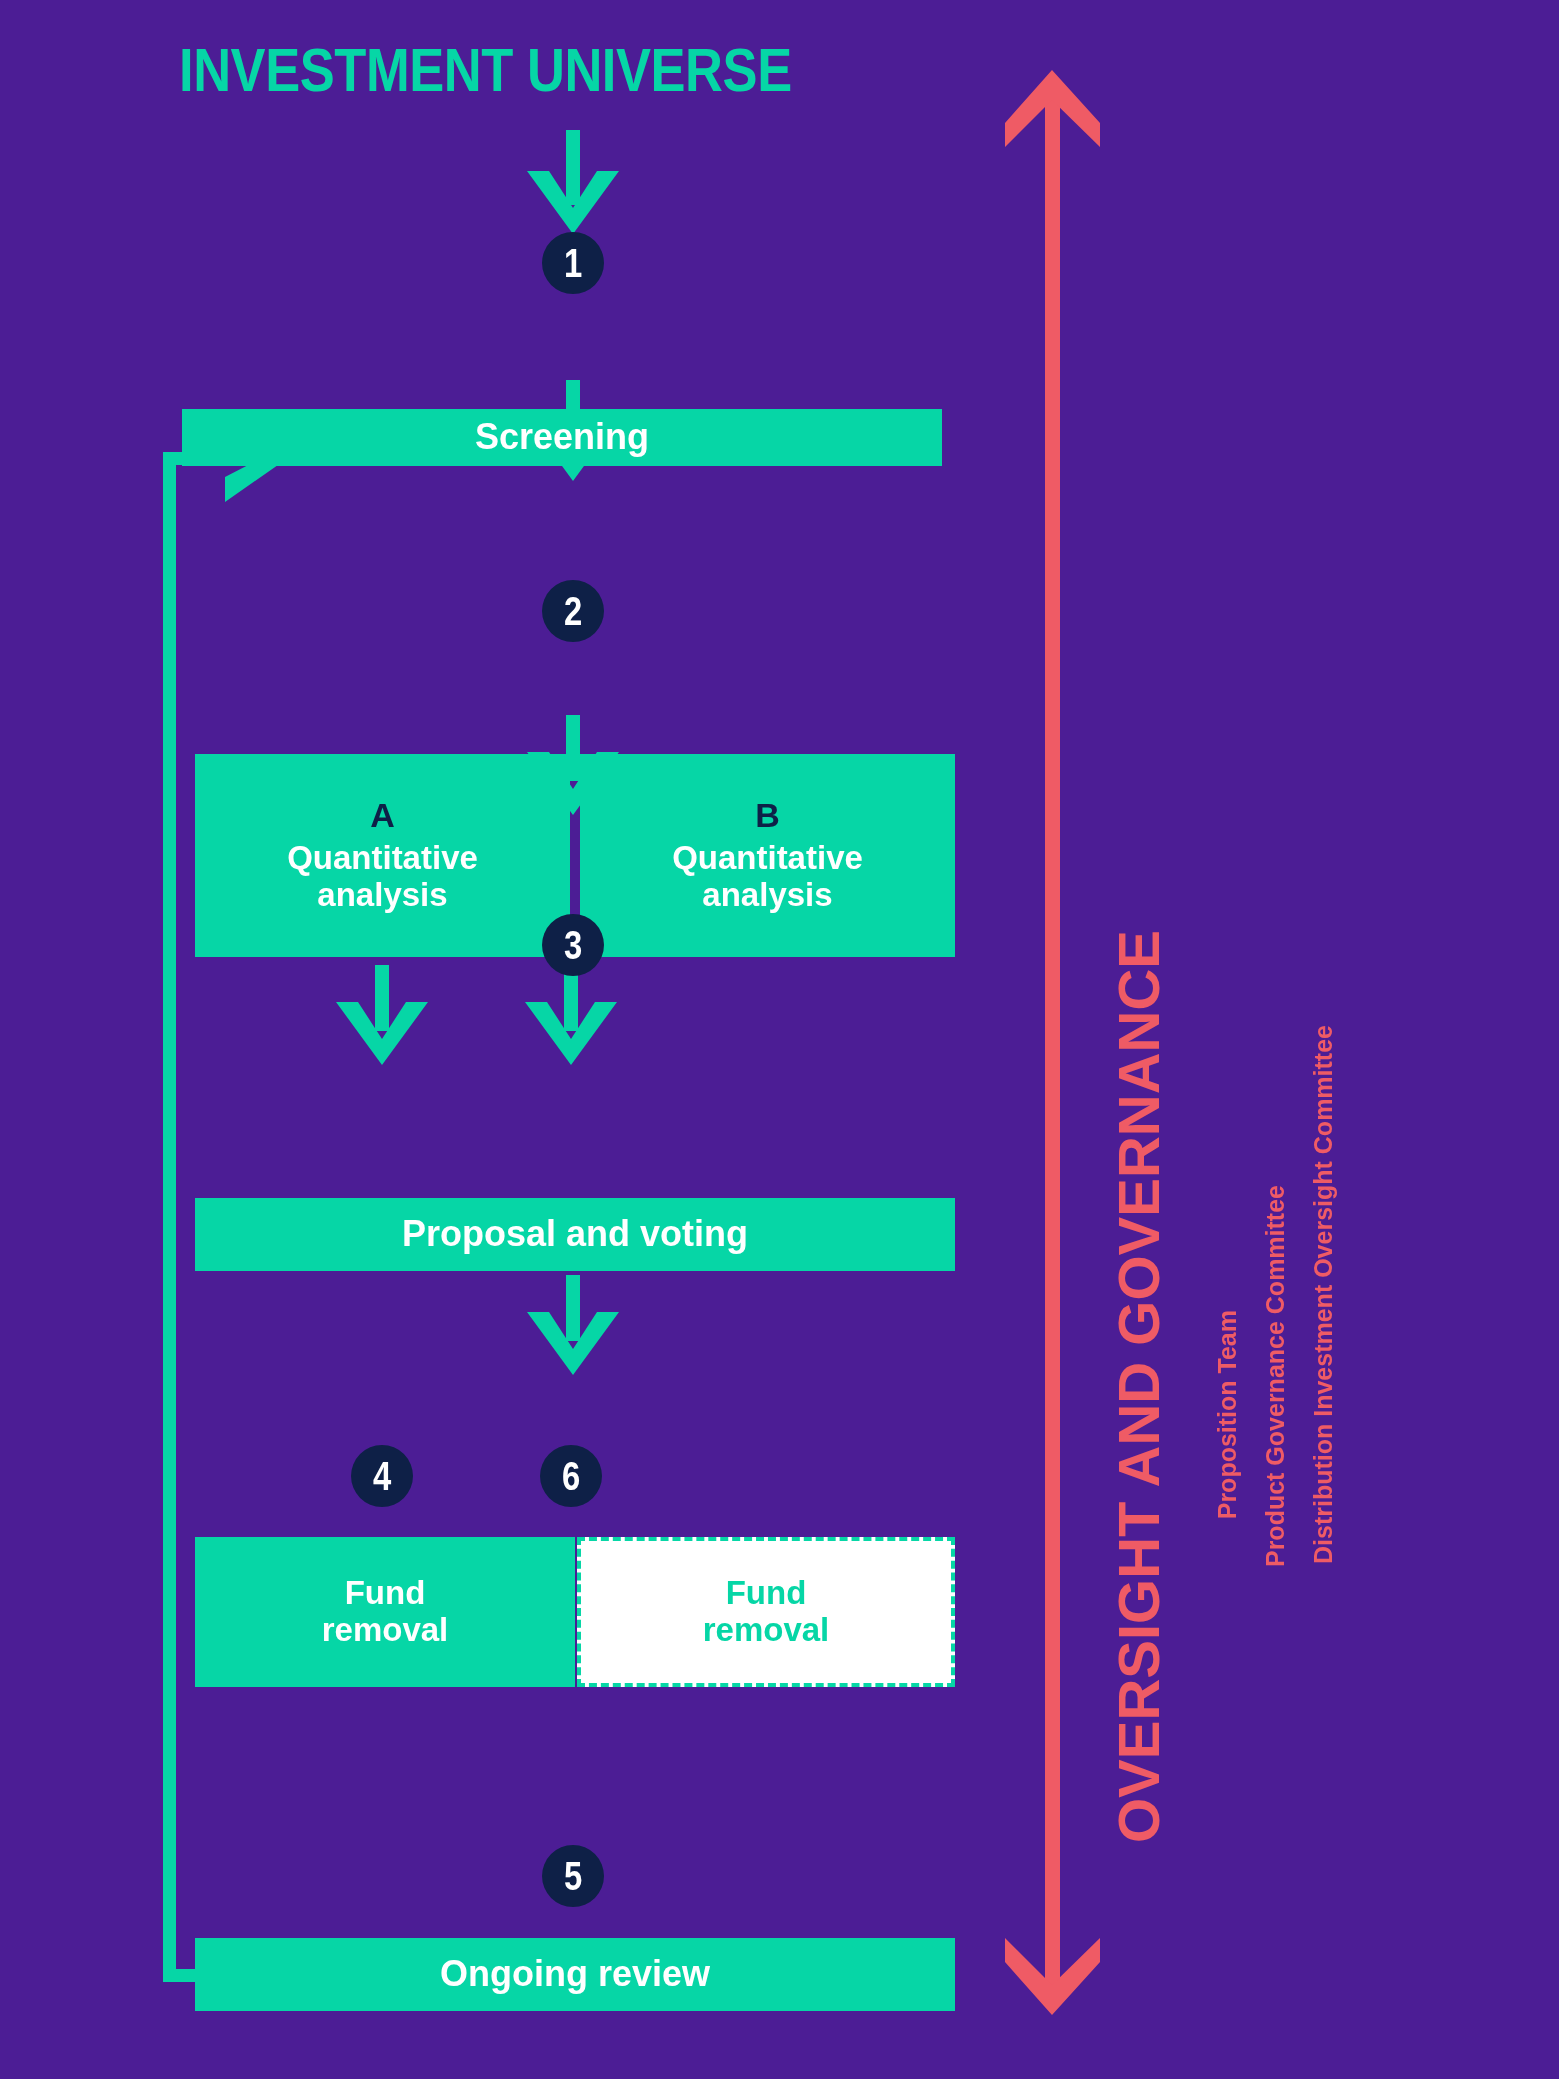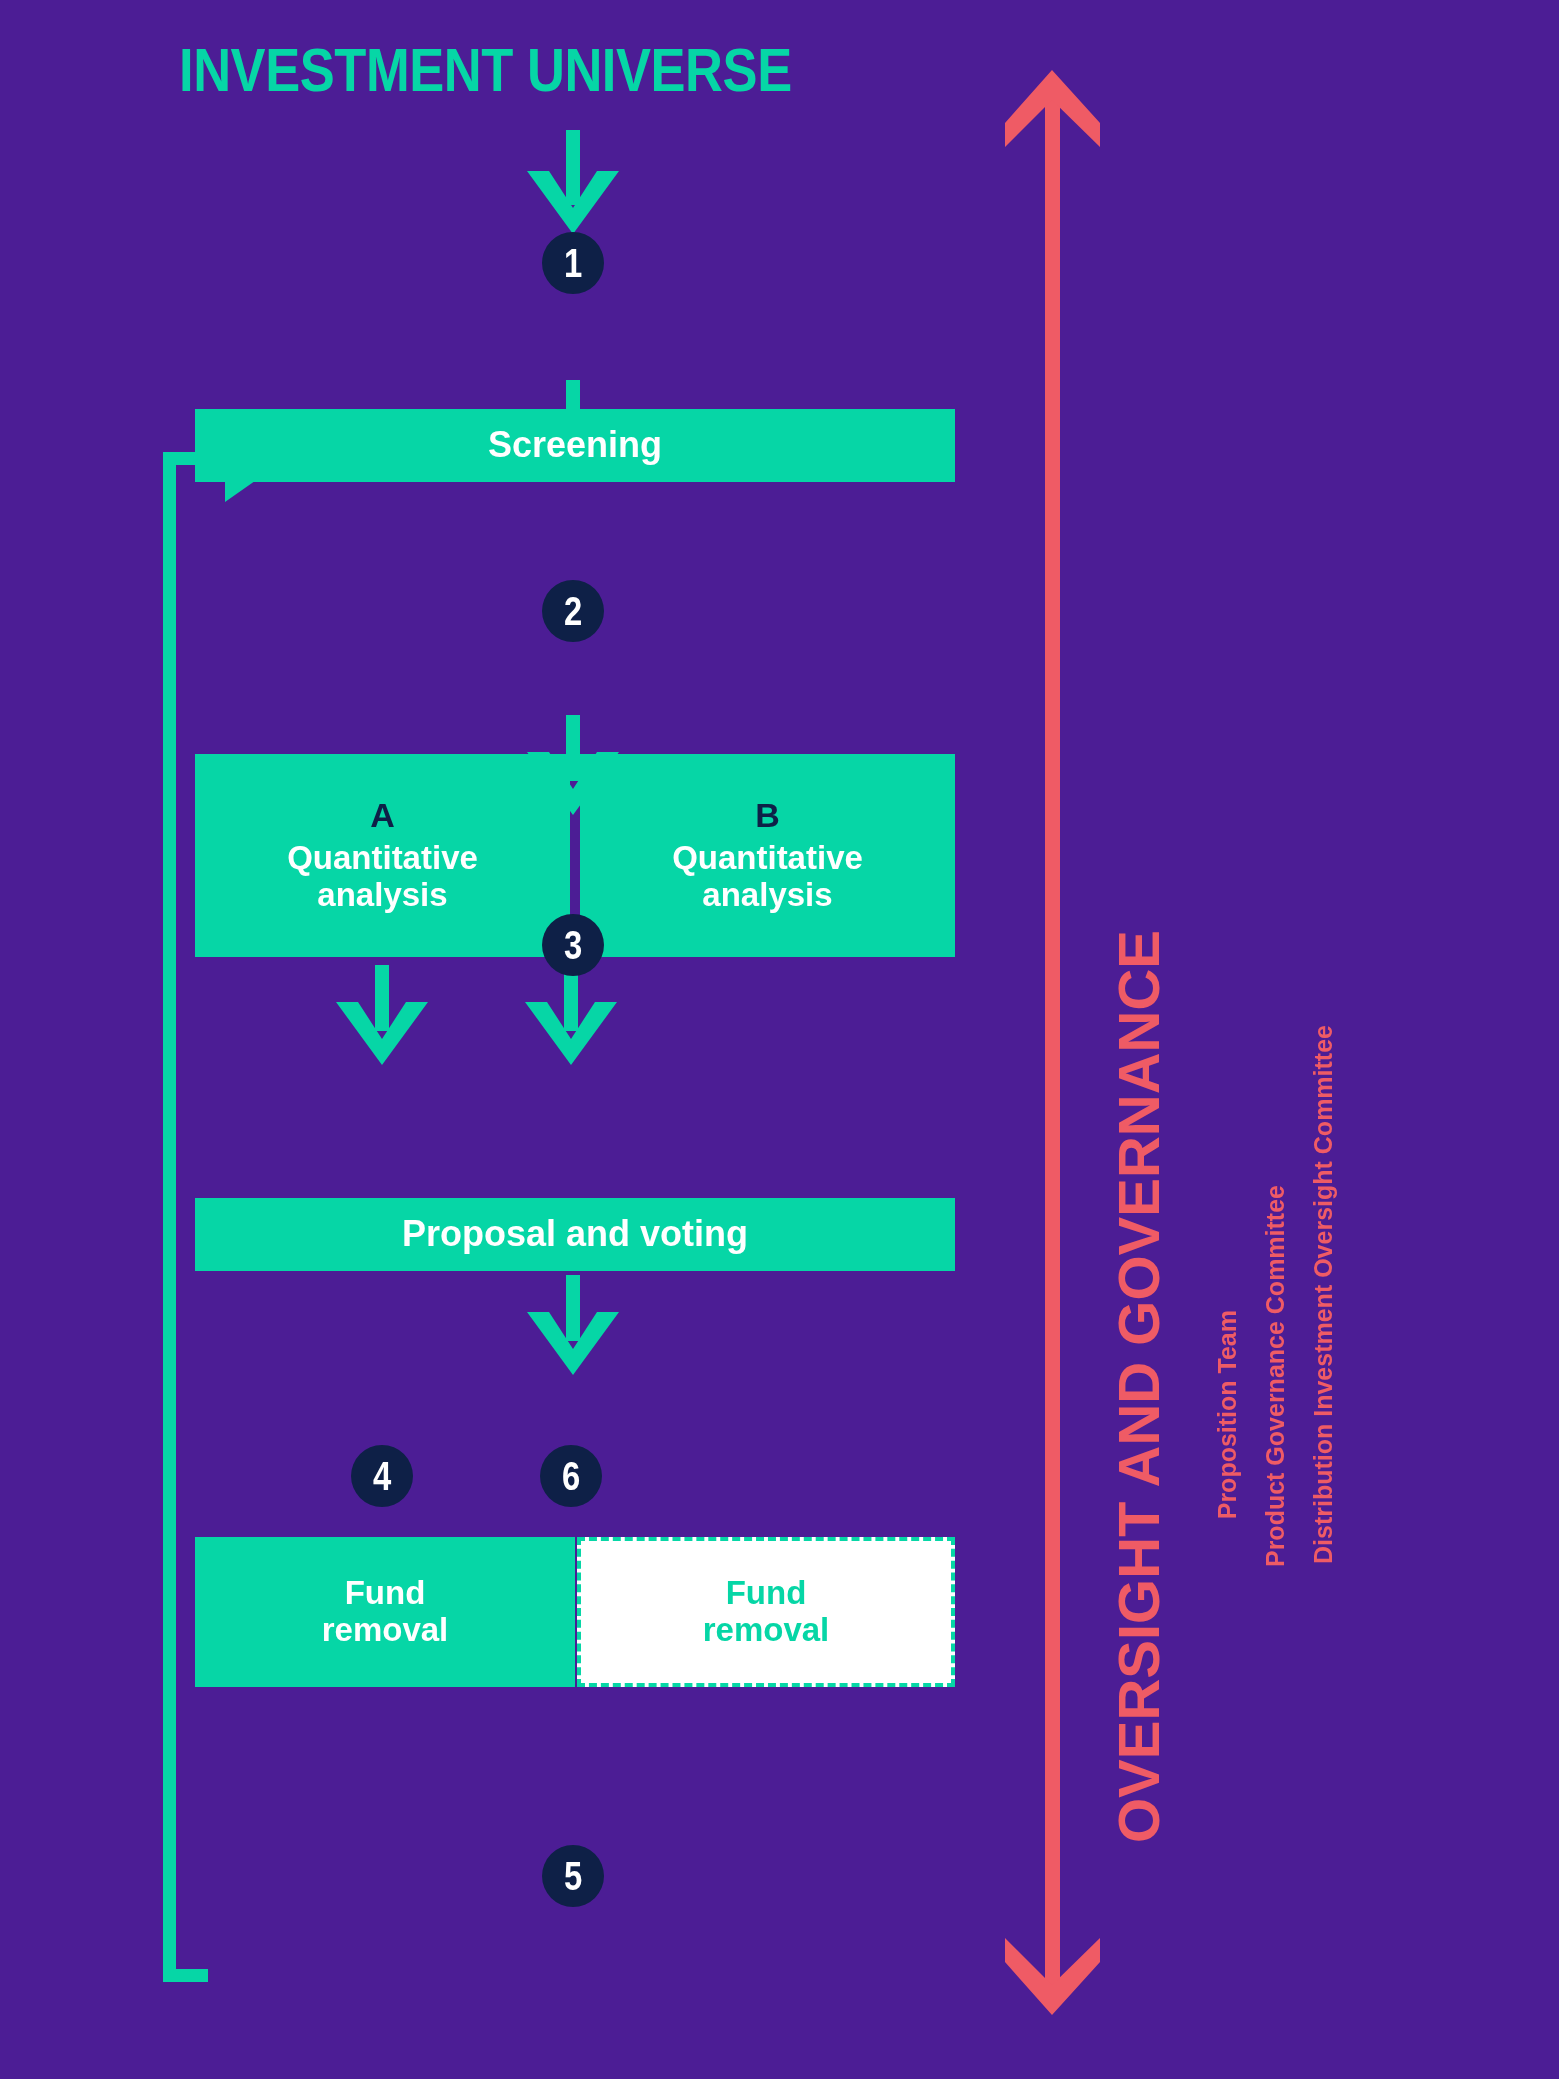--- a/index.html
+++ b/index.html
@@ -174,21 +174,21 @@
       <path d="M 1005 147 L 1005 123 L 1052 70 L 1100 123 L 1100 147 L 1052 100 Z" fill="#EF5B65"></path>
 
       <path d="M 1005 1938 L 1005 1962 L 1052 2015 L 1100 1962 L 1100 1938 L 1052 1985 Z" fill="#EF5B65"></path>
     </g>
   </svg>
 
   <div class="step" style="left:542px; top:232px;">
     <span>1</span>
   </div>
 
-  <div class="box box-wide" style="left:195px; top:409px; width:760px; height:73px;">
+  <div class="box box-wide" style="left:182px; top:409px; width:760px; height:57px;">
     <span>Screening</span>
   </div>
 
   <div class="step" style="left:542px; top:580px;">
     <span>2</span>
   </div>
 
   <div class="box box-half" style="left:195px; top:754px; width:375px; height:203px;">
     <div class="sublabel">A</div>
     <div>Quantitative</div>
@@ -224,20 +224,23 @@
 
   <div class="box box-half box-dashed" style="left:577px; top:1537px; width:378px; height:150px;">
     <div>Fund</div>
     <div>removal</div>
   </div>
 
   <div class="step" style="left:542px; top:1845px;">
     <span>5</span>
   </div>
 
+  <div class="box box-wide" style="left:195px; top:1938px; width:760px; height:73px;">
+    <span>Ongoing review</span>
+  </div>
 
   <div class="gov-title" style="left:1110px; top:930px;">OVERSIGHT AND GOVERNANCE</div>
 
   <div class="gov-sub" style="left:1215px; top:1310px;">Proposition Team</div>
 
   <div class="gov-sub" style="left:1263px; top:1185px;">Product Governance Committee</div>
 
   <div class="gov-sub" style="left:1311px; top:1025px;">Distribution Investment Oversight Committee</div>
 
 </div>

